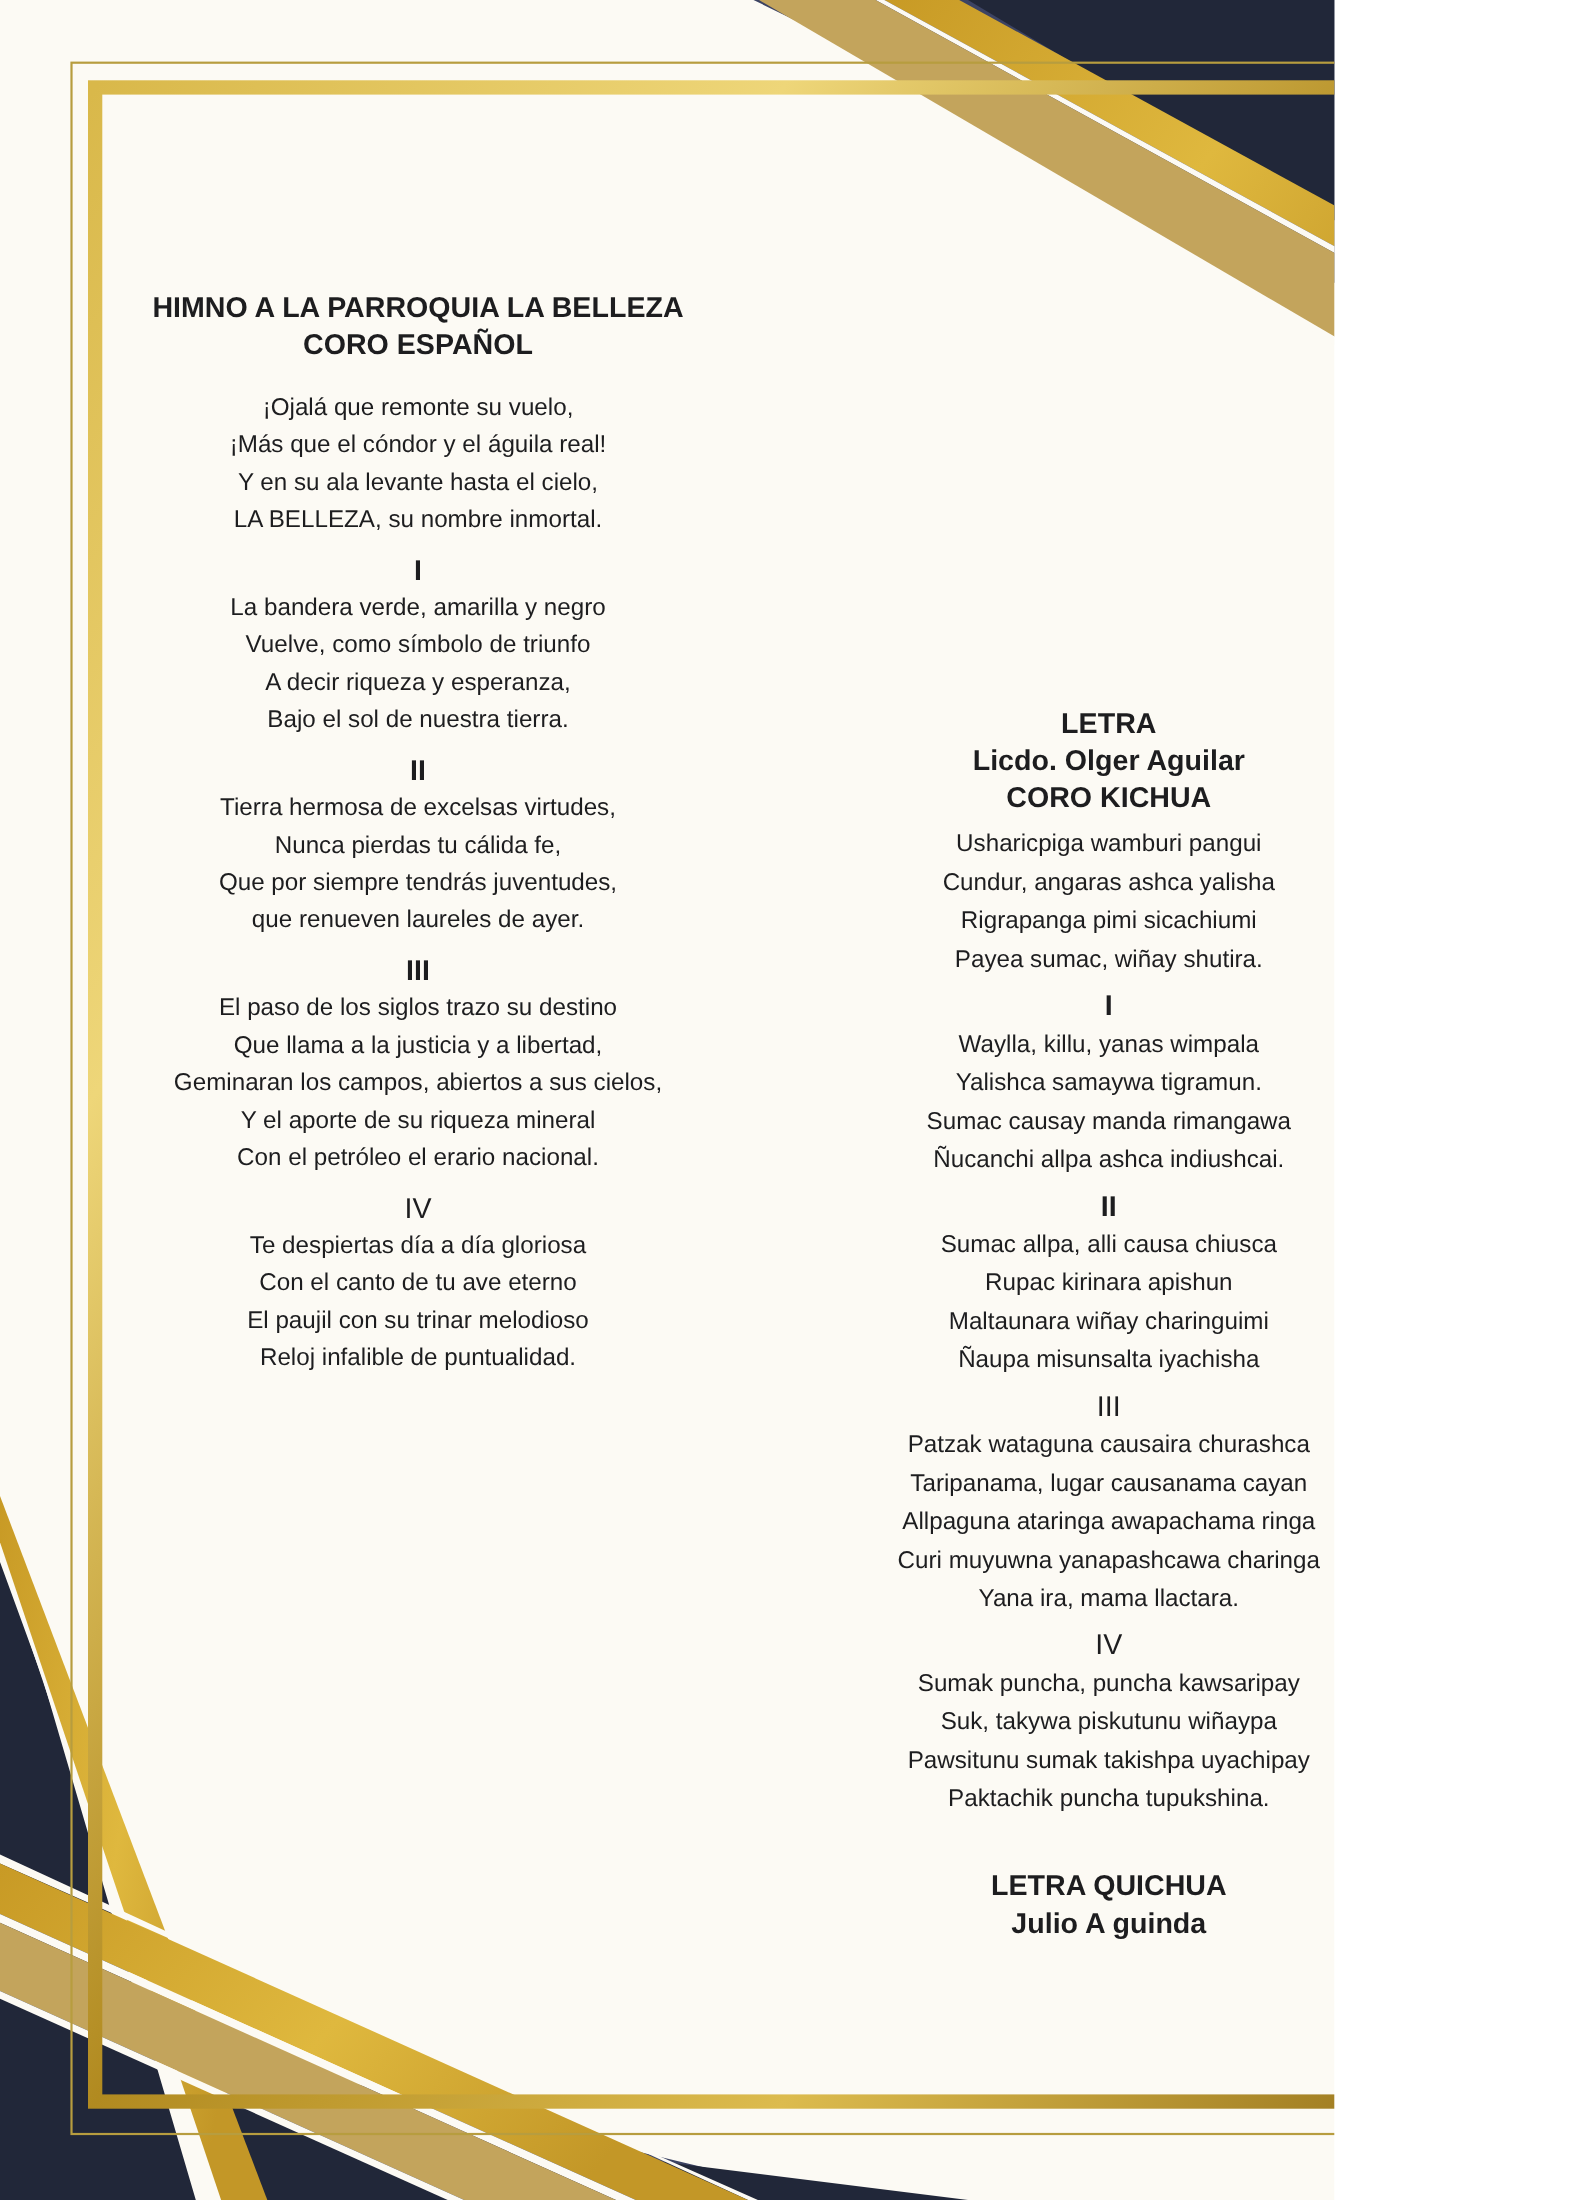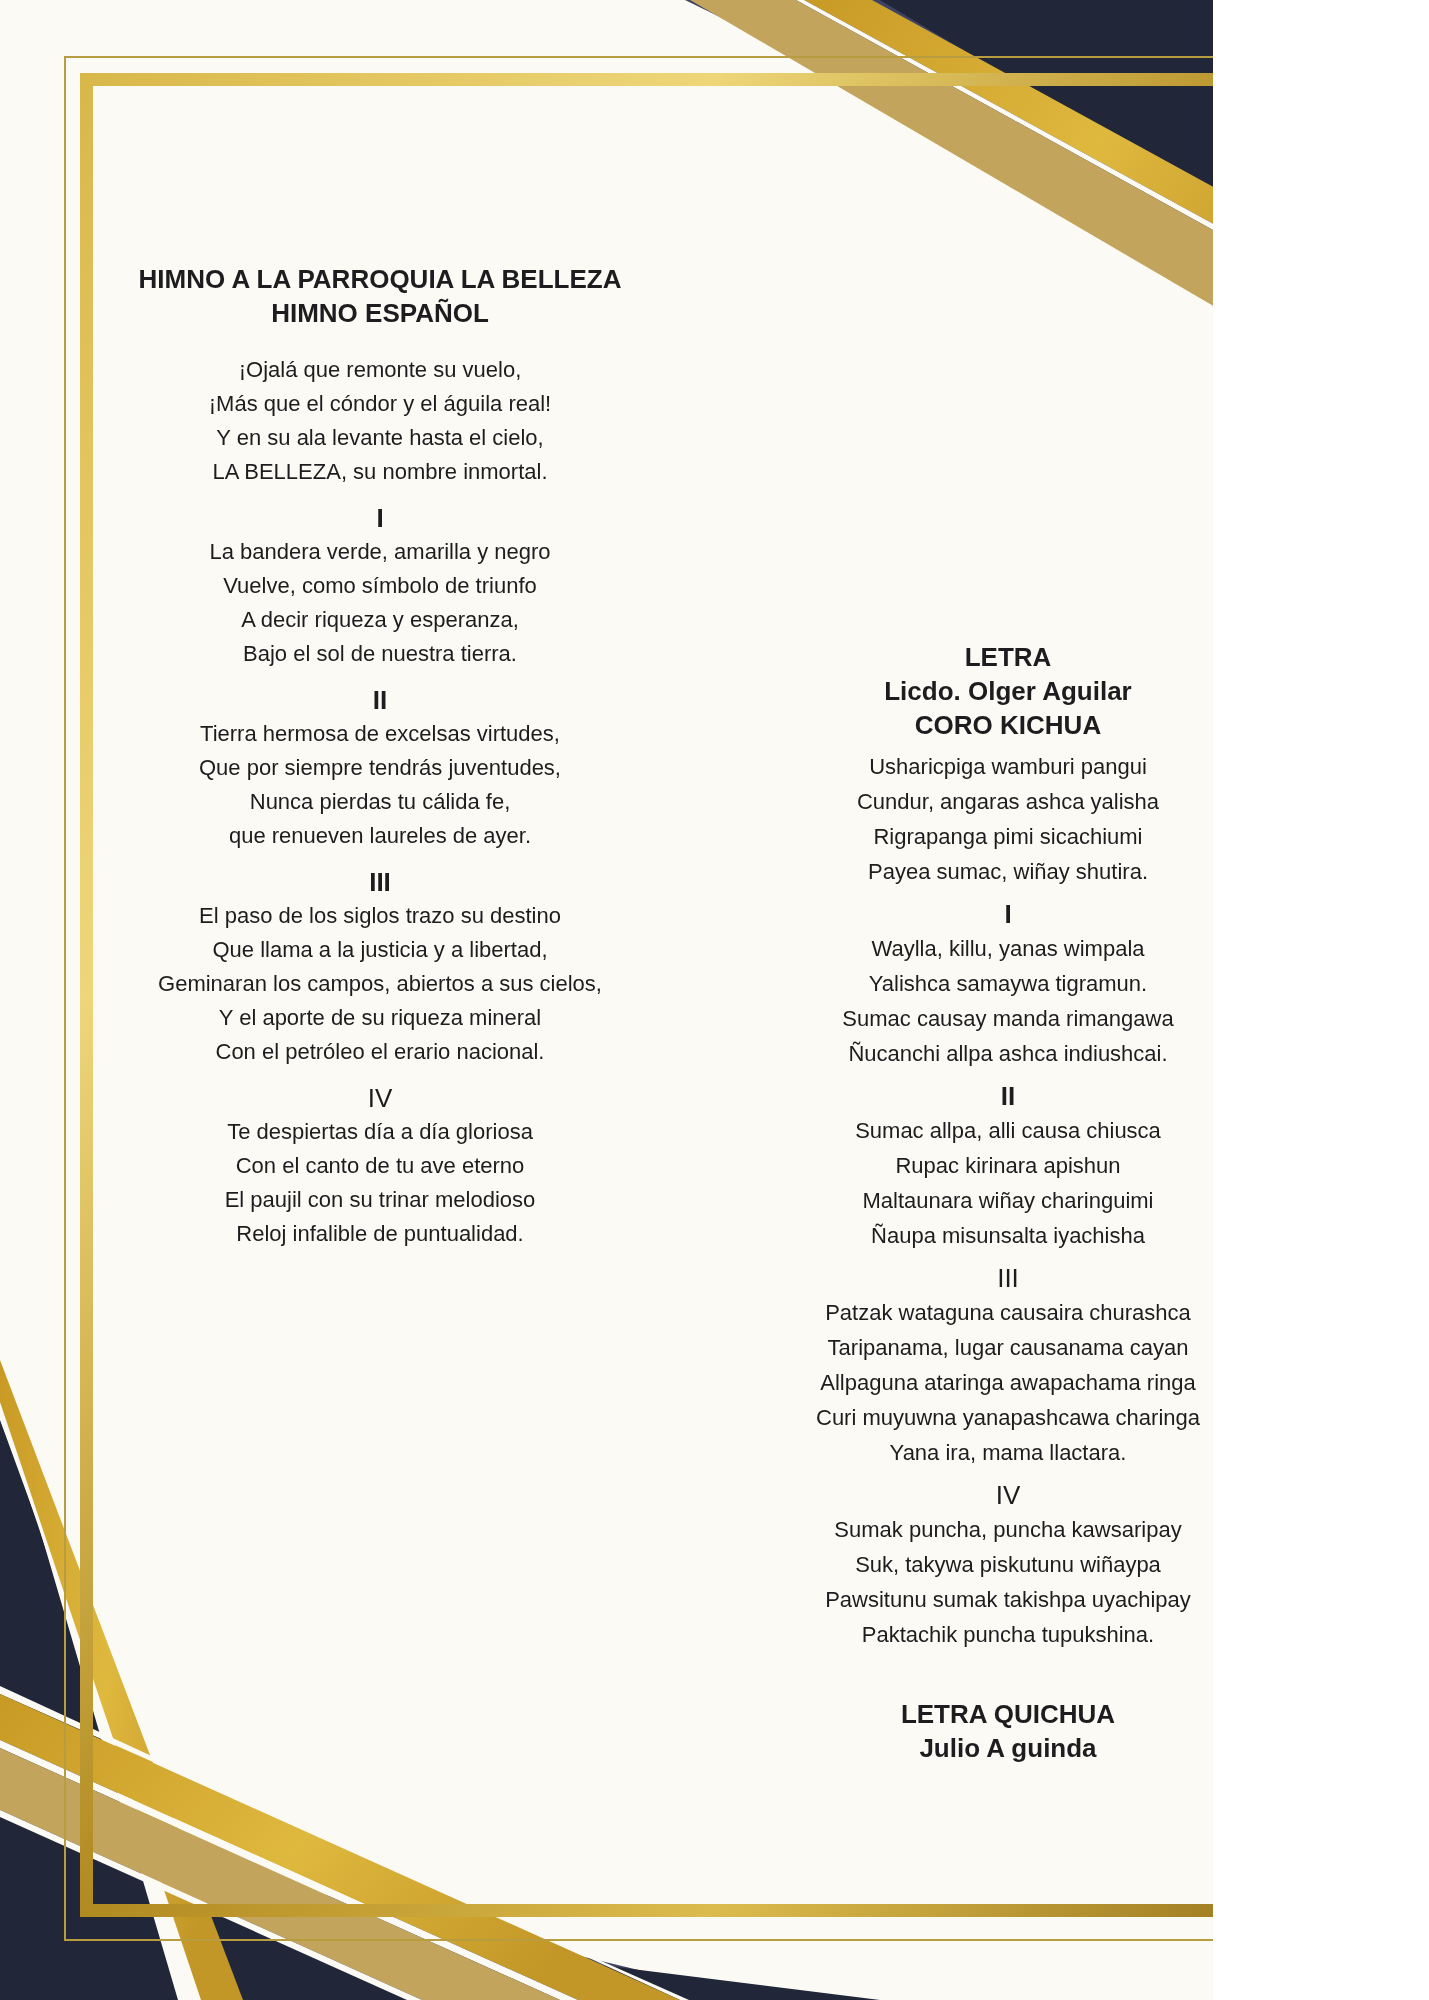--- a/index.html
+++ b/index.html
@@ -74,43 +74,43 @@
     </g>
 
     <g>
       <rect x="65" y="57" width="1300" height="1883" fill="none" stroke="#b79d3f" stroke-width="2"></rect>
       <rect x="86.5" y="79.5" width="1252" height="1831" fill="none" stroke="url(#goldFrame)" stroke-width="13"></rect>
     </g>
   </svg>
 
   <div class="col left-col">
     <p class="h">HIMNO A LA PARROQUIA LA BELLEZA</p>
-    <p class="h mt12">HIMNO ESPAÑOL</p>
+    <p class="h mt12">CORO ESPAÑOL</p>
     <div class="coro-block">
         <div class="vline">¡Ojalá que remonte su vuelo,</div>
         <div class="vline">¡Más que el cóndor y el águila real!</div>
         <div class="vline">Y en su ala levante hasta el cielo,</div>
         <div class="vline">LA BELLEZA, su nombre inmortal.</div>
       </div>
 
     <div class="stanza">
       <p class="num bold">I</p>
       <div>
           <div class="vline">La bandera verde, amarilla y negro</div>
           <div class="vline">Vuelve, como símbolo de triunfo</div>
           <div class="vline">A decir riqueza y esperanza,</div>
           <div class="vline">Bajo el sol de nuestra tierra.</div>
         </div>
     </div>
     <div class="stanza">
       <p class="num bold">II</p>
       <div>
           <div class="vline">Tierra hermosa de excelsas virtudes,</div>
+          <div class="vline">Nunca pierdas tu cálida fe,</div>
           <div class="vline">Que por siempre tendrás juventudes,</div>
-          <div class="vline">Nunca pierdas tu cálida fe,</div>
           <div class="vline">que renueven laureles de ayer.</div>
         </div>
     </div>
     <div class="stanza">
       <p class="num bold">III</p>
       <div>
           <div class="vline">El paso de los siglos trazo su destino</div>
           <div class="vline">Que llama a la justicia y a libertad,</div>
           <div class="vline">Geminaran los campos, abiertos a sus cielos,</div>
           <div class="vline">Y el aporte de su riqueza mineral</div>

